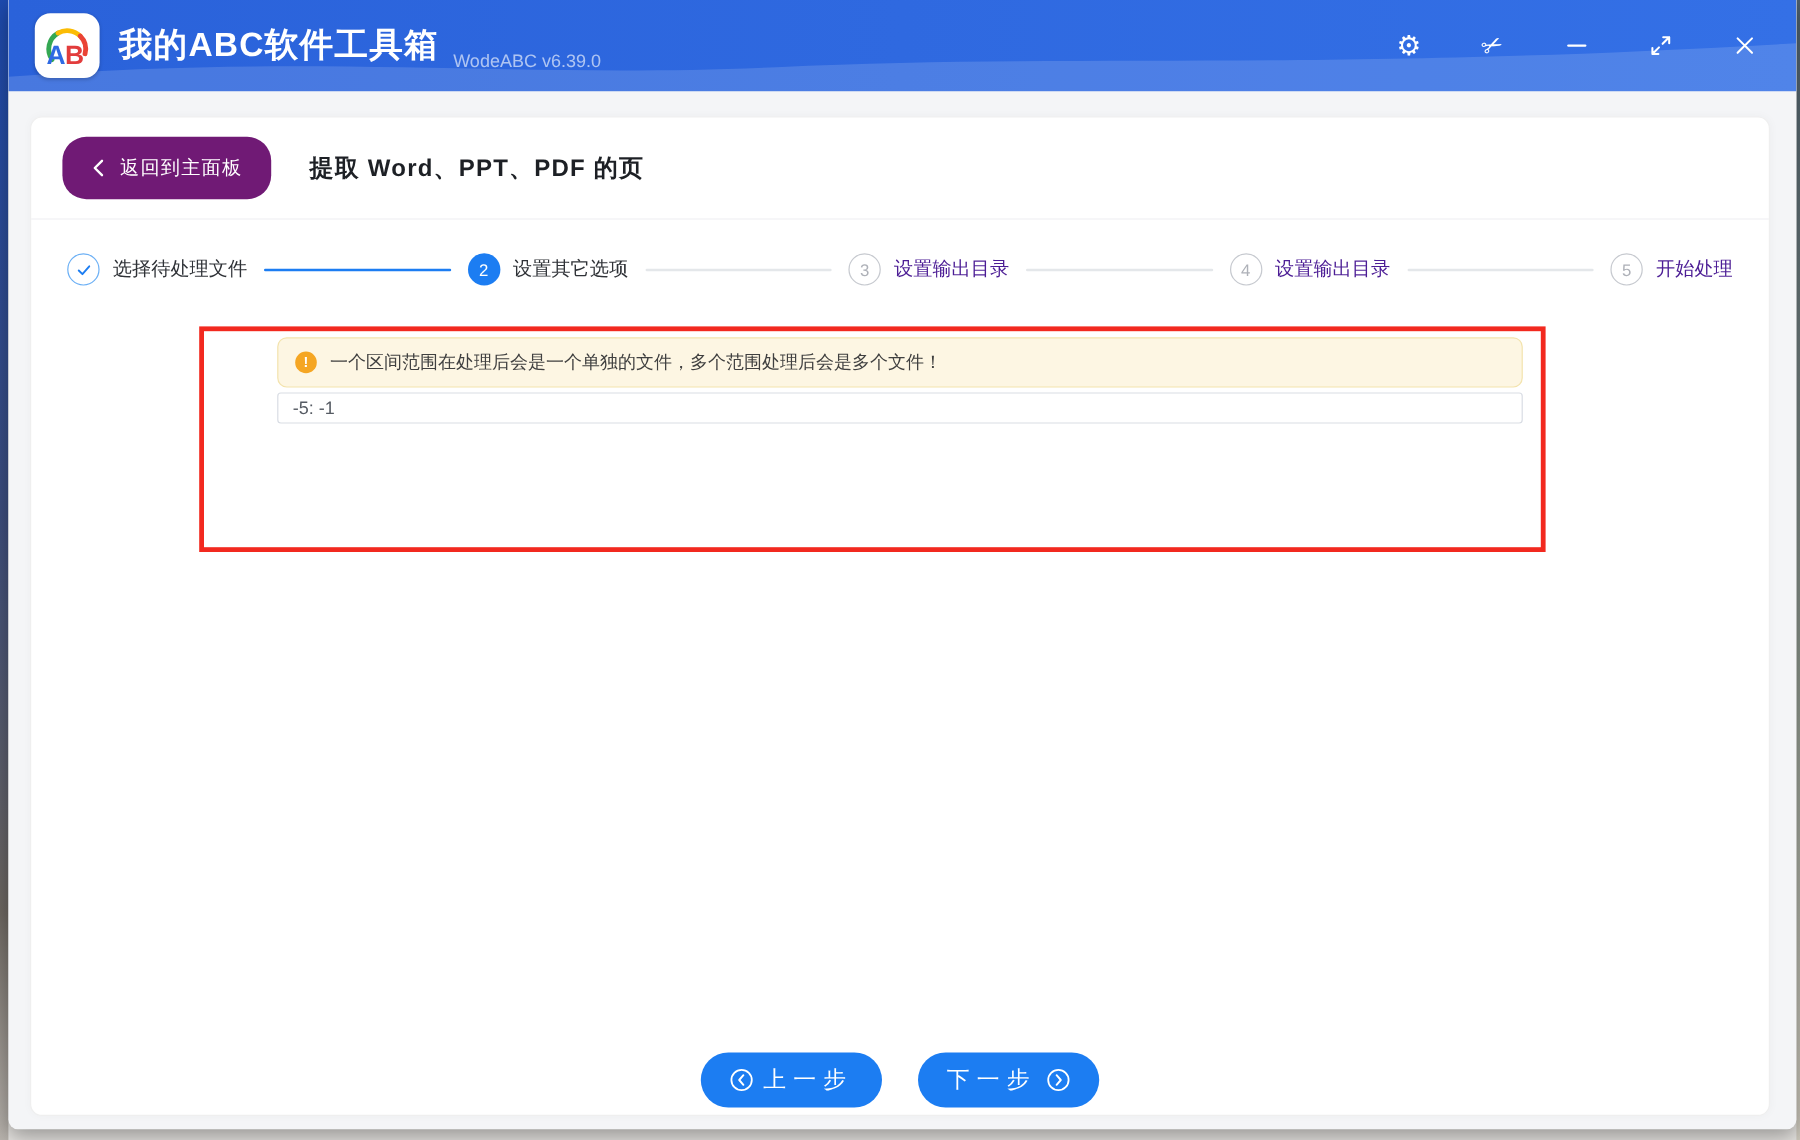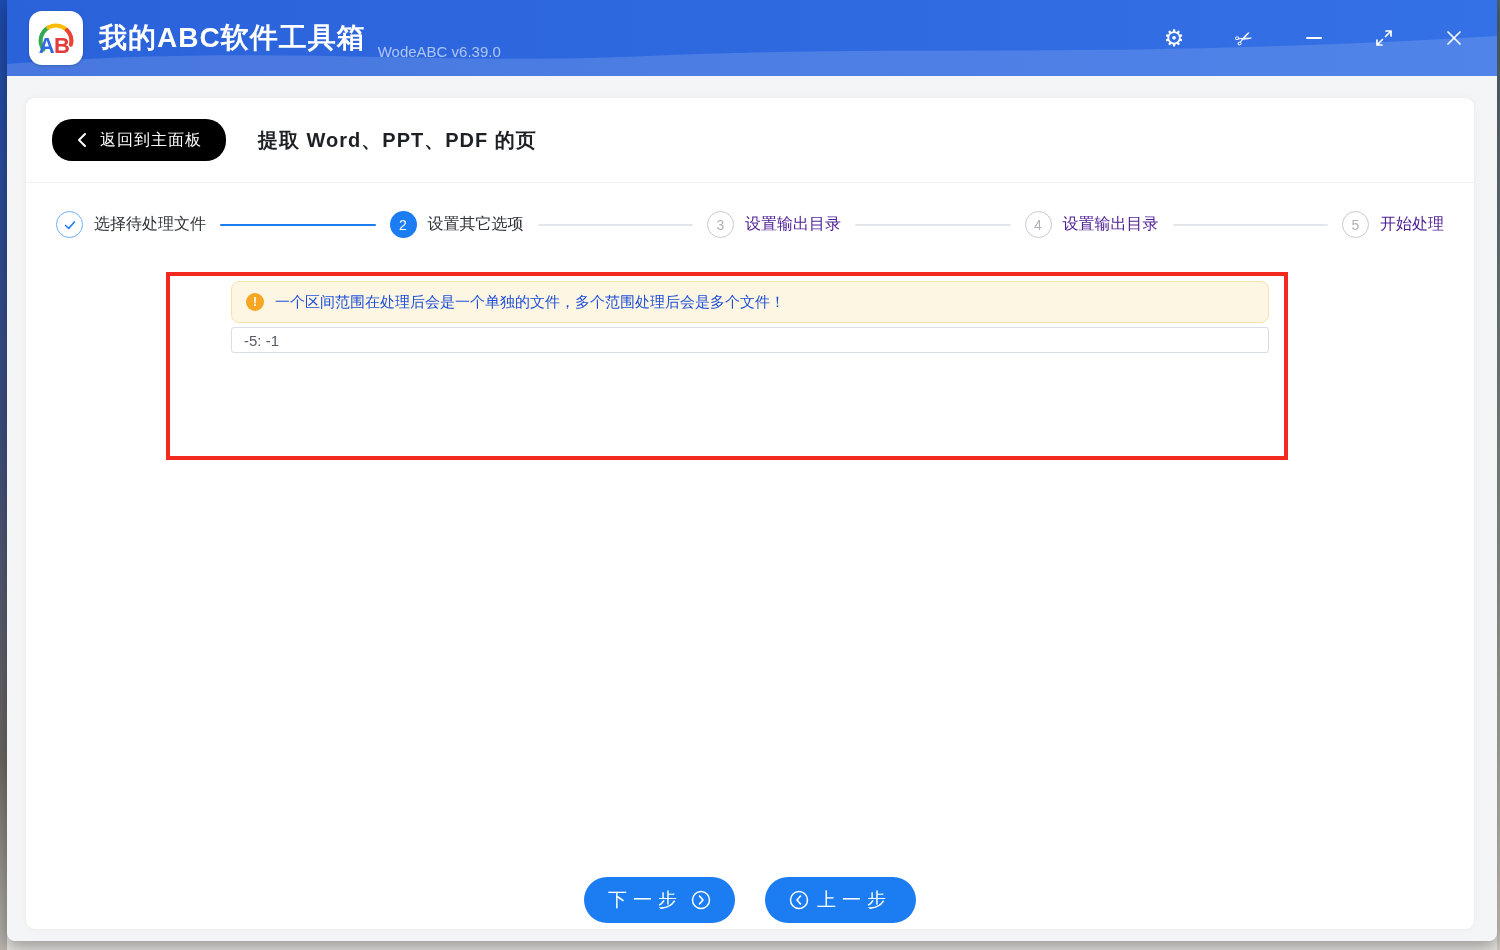--- a/index.html
+++ b/index.html
@@ -24,22 +24,22 @@
   .tb-btn { width:42px; height:42px; display:flex; align-items:center; justify-content:center;
     color:#fff; cursor:pointer; }
   .glyph-gear { font-size:23px; line-height:1; }
   .glyph-scissors { font-size:21px; line-height:1; transform:rotate(-25deg); display:inline-block; }
   .min-bar { width:16px; height:2px; background:#fff; border-radius:1px; }
 
   
   .card { position:absolute; left:18px; right:22px; top:97px; bottom:11px; background:#fff;
     border:1px solid #efefef; border-radius:10px; box-shadow:0 0 8px rgba(0,0,0,.03); }
   .card-header { height:85px; display:flex; align-items:center; padding:0 26px; border-bottom:1px solid #f0f1f3; }
-  .back-btn { display:flex; align-items:center; gap:12px; height:42px; padding:0 24px; border:none;
-    background:#000000; color:#fff; font-size:16px; letter-spacing:1px; border-radius:20px; cursor:pointer;
+  .back-btn { display:flex; align-items:center; gap:12px; height:52px; padding:0 24px; border:none;
+    background:#701a75; color:#fff; font-size:16px; letter-spacing:1px; border-radius:20px; cursor:pointer;
     font-family:inherit; }
   .page-title { margin-left:32px; font-size:20px; font-weight:bold; color:#1d2025; letter-spacing:1px; }
 
   
   .stepper { display:flex; align-items:center; padding:28px 30px 34px 30px; }
   .step { display:flex; align-items:center; gap:11px; flex:0 0 auto; }
   .s-circle { width:27px; height:27px; border-radius:50%; display:flex; align-items:center; justify-content:center;
     font-size:14px; }
   .step.done .s-circle { border:1.5px solid #6cb0f5; color:#1c7df2; }
   .step.active .s-circle { background:#1c7df2; color:#fff; }
@@ -56,21 +56,21 @@
   .sec-header { background:#e8eef9; height:46px; display:flex; align-items:center; padding:0 10px; border-radius:4px 4px 0 0; }
   .sec-title { font-size:16px; font-weight:bold; color:#14161a; }
   .help-link { margin-left:9px; font-size:14px; color:#f56c6c; border-bottom:1px dashed #f56c6c;
     padding-bottom:2px; cursor:pointer; }
   .help-badge { margin-left:3px; width:16px; height:16px; border-radius:50%; background:#f7ba2a; color:#fff;
     font-size:11px; font-weight:bold; display:flex; align-items:center; justify-content:center; cursor:pointer; }
   .warning { margin-top:4px; background:#fdf6e3; border:1px solid #f3e3ad; border-radius:8px; height:42px;
     display:flex; align-items:center; gap:11px; padding:0 14px; }
   .warn-badge { width:18px; height:18px; border-radius:50%; background:#f5a623; color:#fff; font-size:12px;
     font-weight:bold; display:flex; align-items:center; justify-content:center; flex:0 0 auto; }
-  .warn-text { font-size:15px; color:#1d4ed8; }
+  .warn-text { font-size:15px; color:#404040; }
   .range-input { margin-top:4px; width:100%; height:26px; border:1px solid #d9dde4; border-radius:3px;
     padding:0 12px; font-size:15px; color:#565b63; font-family:inherit; outline:none; background:#fff; }
 
   
   .footer { position:absolute; left:0; right:0; bottom:6px; display:flex; justify-content:center; gap:30px; }
   .nav-btn { display:flex; align-items:center; gap:8px; height:46px; padding:0 24px; border:none; border-radius:23px;
     background:#1c7df2; color:#fff; font-size:19px; cursor:pointer; font-family:inherit; }
   .nav-label { letter-spacing:6px; }
 </style>
 </head>
@@ -167,30 +167,30 @@
       <div class="annotation">
         <div class="warning">
           <span class="warn-badge">!</span>
           <span class="warn-text">一个区间范围在处理后会是一个单独的文件，多个范围处理后会是多个文件！</span>
         </div>
         <input class="range-input" type="text" value="-5: -1" style="">
       </div>
 
       <div class="footer">
         <button class="nav-btn">
+          <svg width="20" height="20" viewBox="0 0 20 20">
+            <circle cx="10" cy="10" r="8.5" fill="none" stroke="#fff" stroke-width="1.5"></circle>
+            <polyline points="11.5,6 8,10 11.5,14" fill="none" stroke="#fff" stroke-width="1.6" stroke-linecap="round" stroke-linejoin="round"></polyline>
+          </svg>
+          <span class="nav-label">上一步</span>
+        </button>
+        <button class="nav-btn">
           <span class="nav-label">下一步</span>
           <svg width="20" height="20" viewBox="0 0 20 20">
             <circle cx="10" cy="10" r="8.5" fill="none" stroke="#fff" stroke-width="1.5"></circle>
             <polyline points="8.5,6 12,10 8.5,14" fill="none" stroke="#fff" stroke-width="1.6" stroke-linecap="round" stroke-linejoin="round"></polyline>
           </svg>
-        </button>
-        <button class="nav-btn">
-          <svg width="20" height="20" viewBox="0 0 20 20">
-            <circle cx="10" cy="10" r="8.5" fill="none" stroke="#fff" stroke-width="1.5"></circle>
-            <polyline points="11.5,6 8,10 11.5,14" fill="none" stroke="#fff" stroke-width="1.6" stroke-linecap="round" stroke-linejoin="round"></polyline>
-          </svg>
-          <span class="nav-label">上一步</span>
         </button>
       </div>
 
     </div>
   </div>
 </div>
 
 </body></html>

